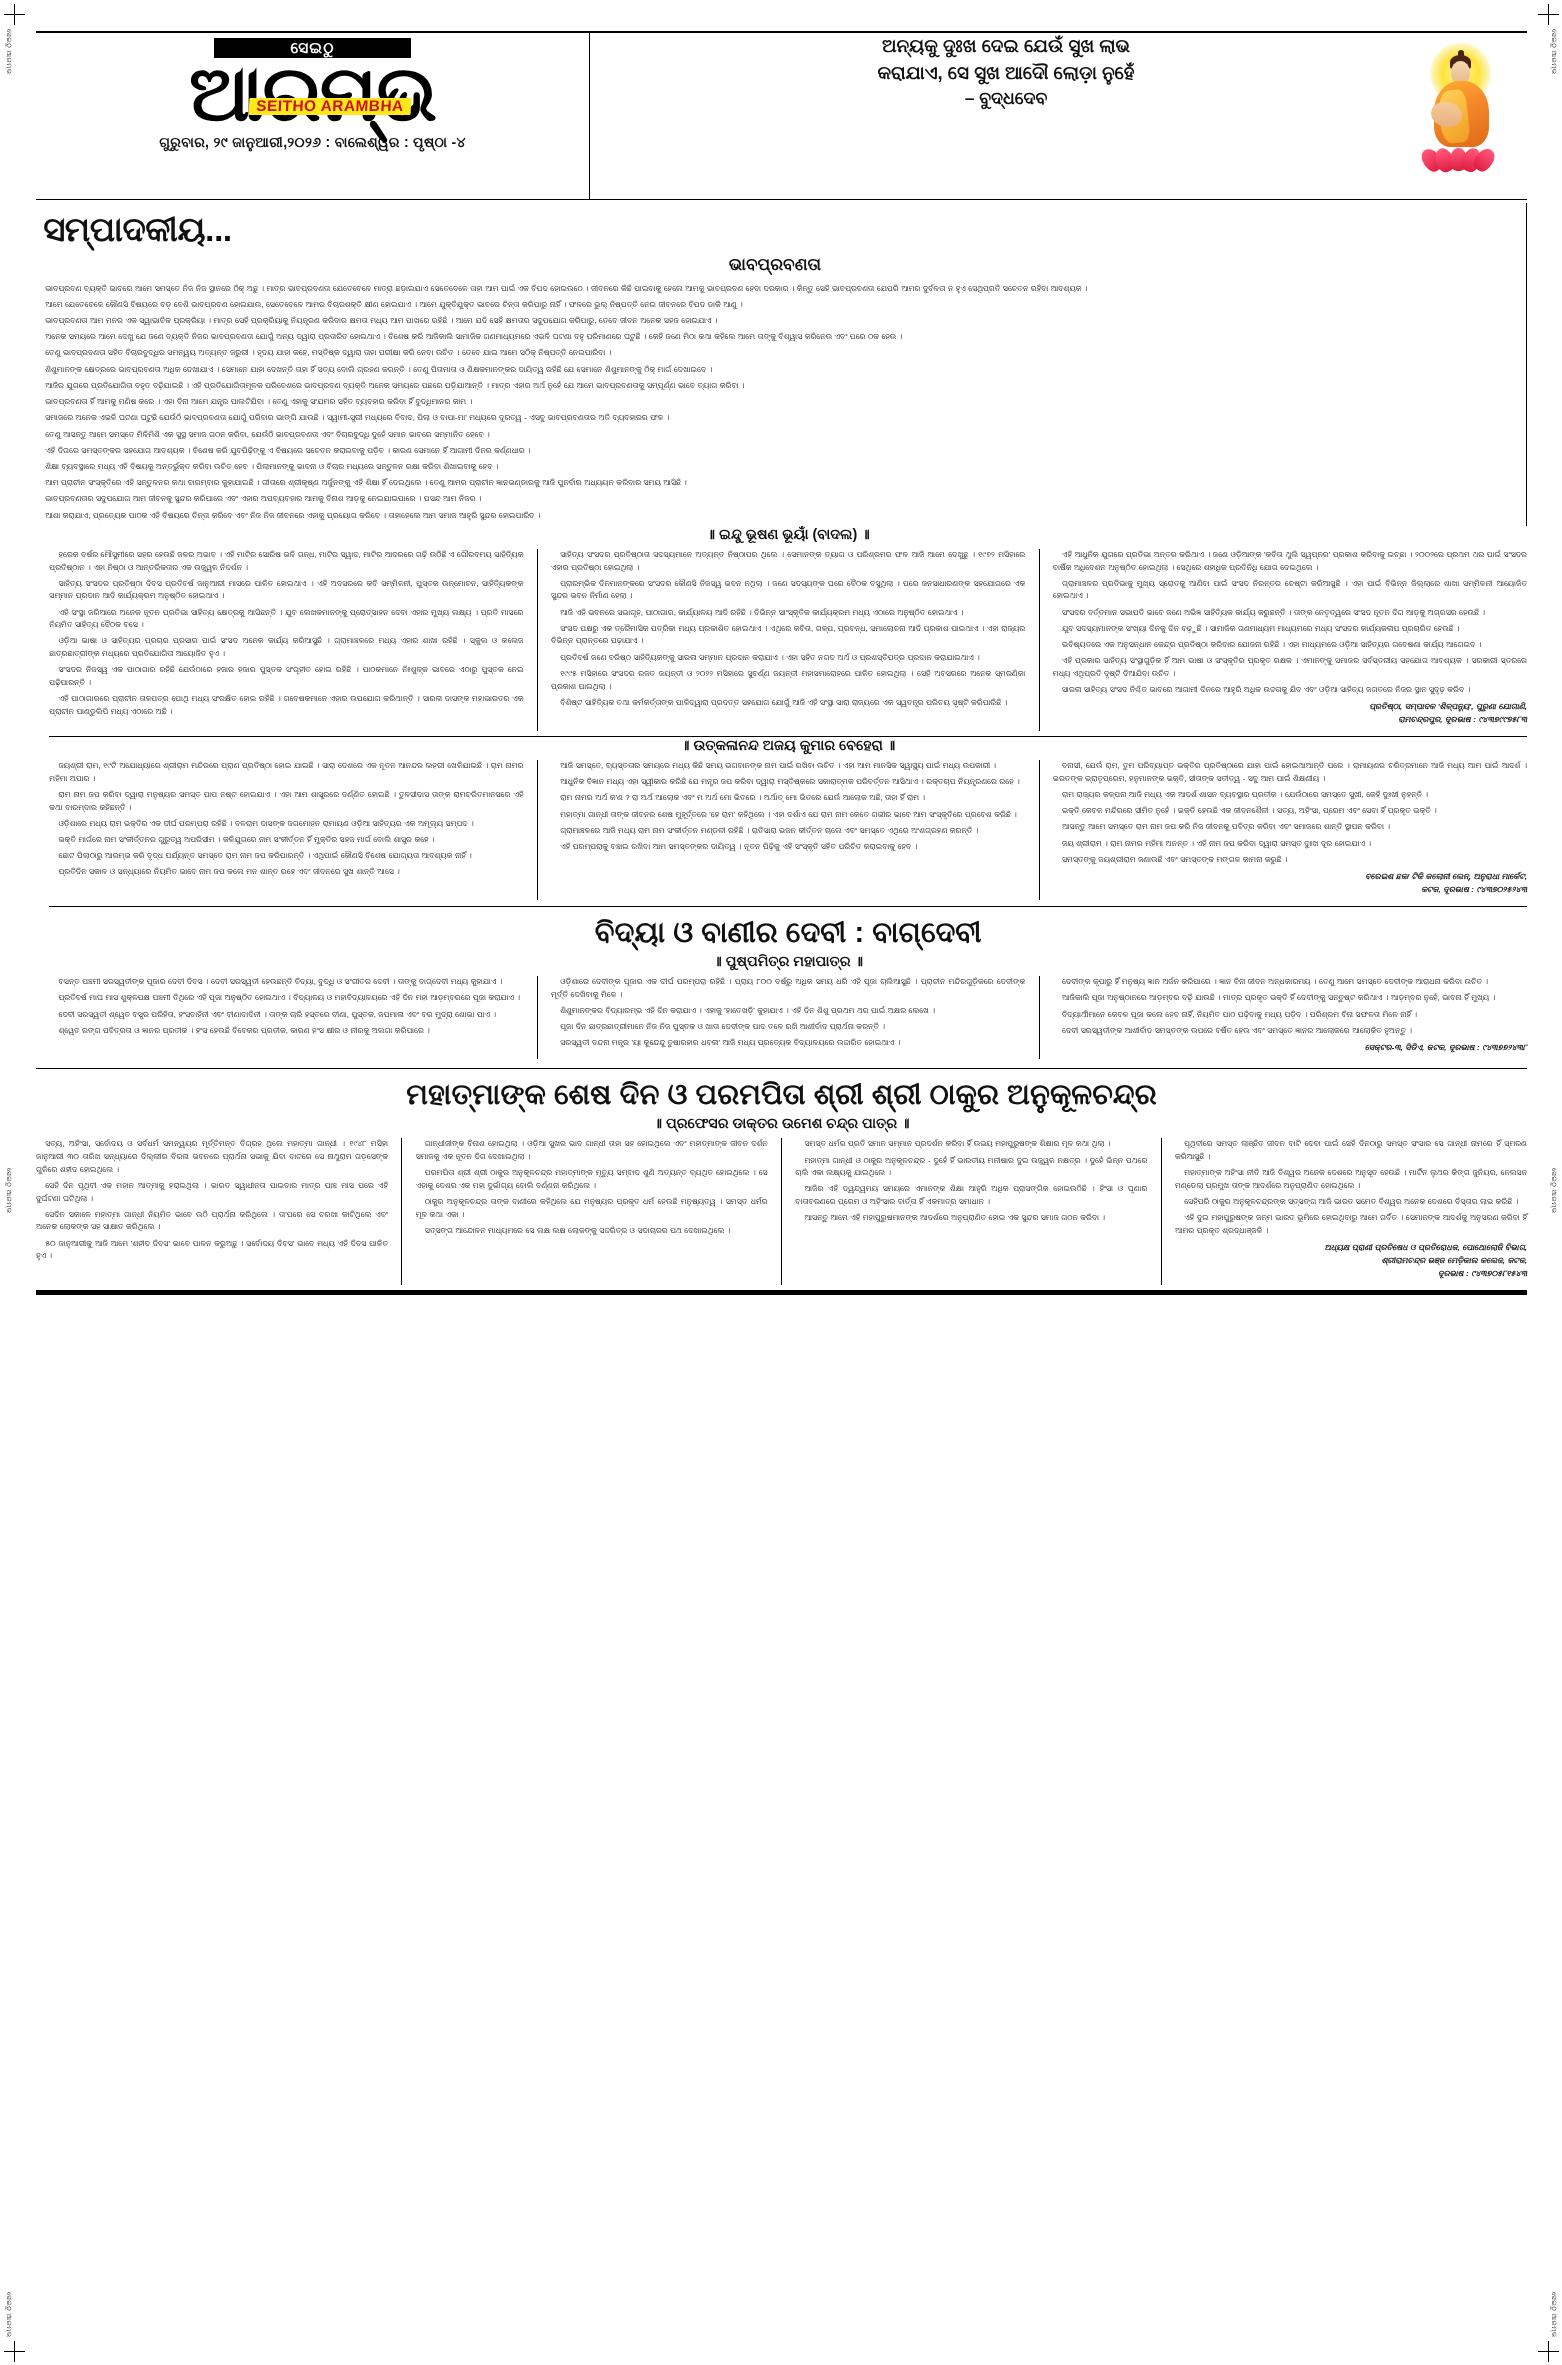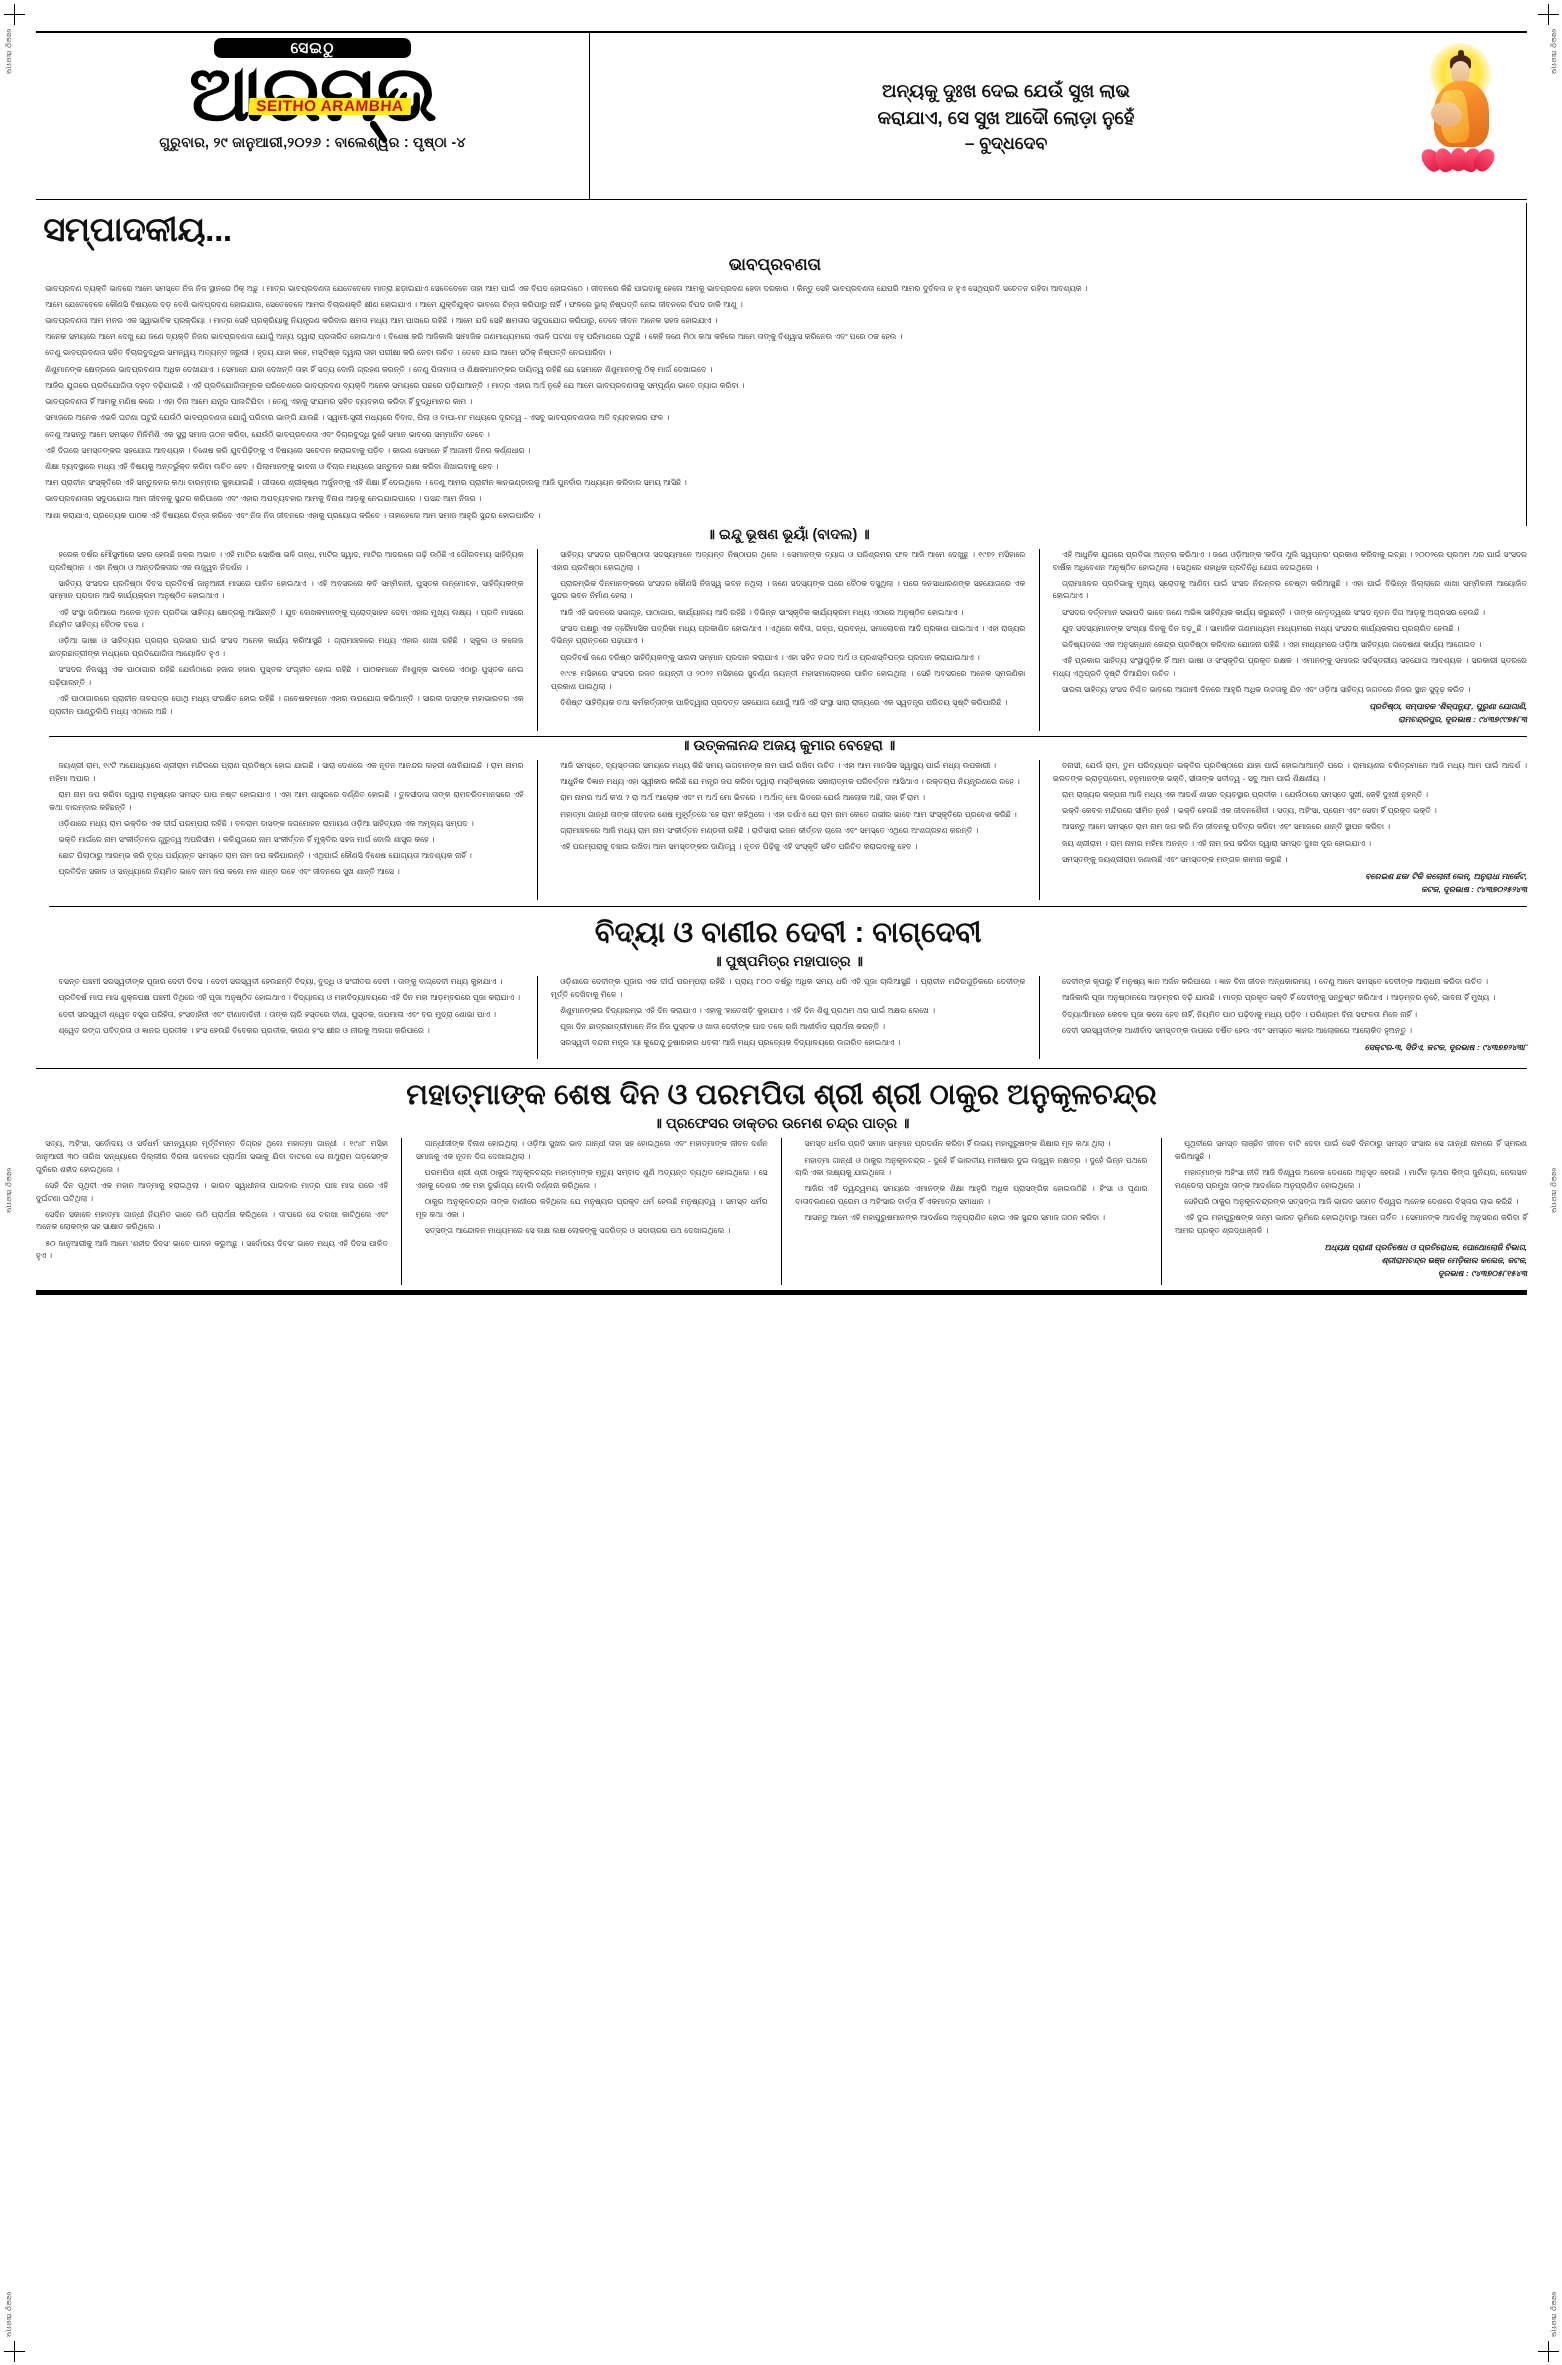--- a/index.html
+++ b/index.html
@@ -78,21 +78,20 @@
   }
   .seitho-band {
     background: #000;
     color: #fff;
     font-size: 15.4px;
     font-weight: bold;
     letter-spacing: 1px;
     padding: 1.5px 77px 2.6px 77px;
     line-height: 1.05;
     margin-bottom: 1px;
-    border-radius: 7px;
   }
   .logo-wordmark {
     font-size: 77px;
     font-weight: bold;
     line-height: 0.95;
     letter-spacing: -1px;
     color: #000;
     position: relative;
     margin-top: -2px;
   }
@@ -114,21 +113,20 @@
     font-weight: bold;
     letter-spacing: 0.3px;
     margin-top: 3.1px;
     white-space: nowrap;
   }
 
   .masthead-right {
     flex: 1 1 auto;
     border-left: 1px solid #000;
     display: flex;
-    align-items: center;
     justify-content: flex-start;
     position: relative;
     padding-left: 13px;
   }
   .quote-box {
     flex: 1 1 auto;
     text-align: center;
     padding-right: 118px;
   }
   .quote-line {

